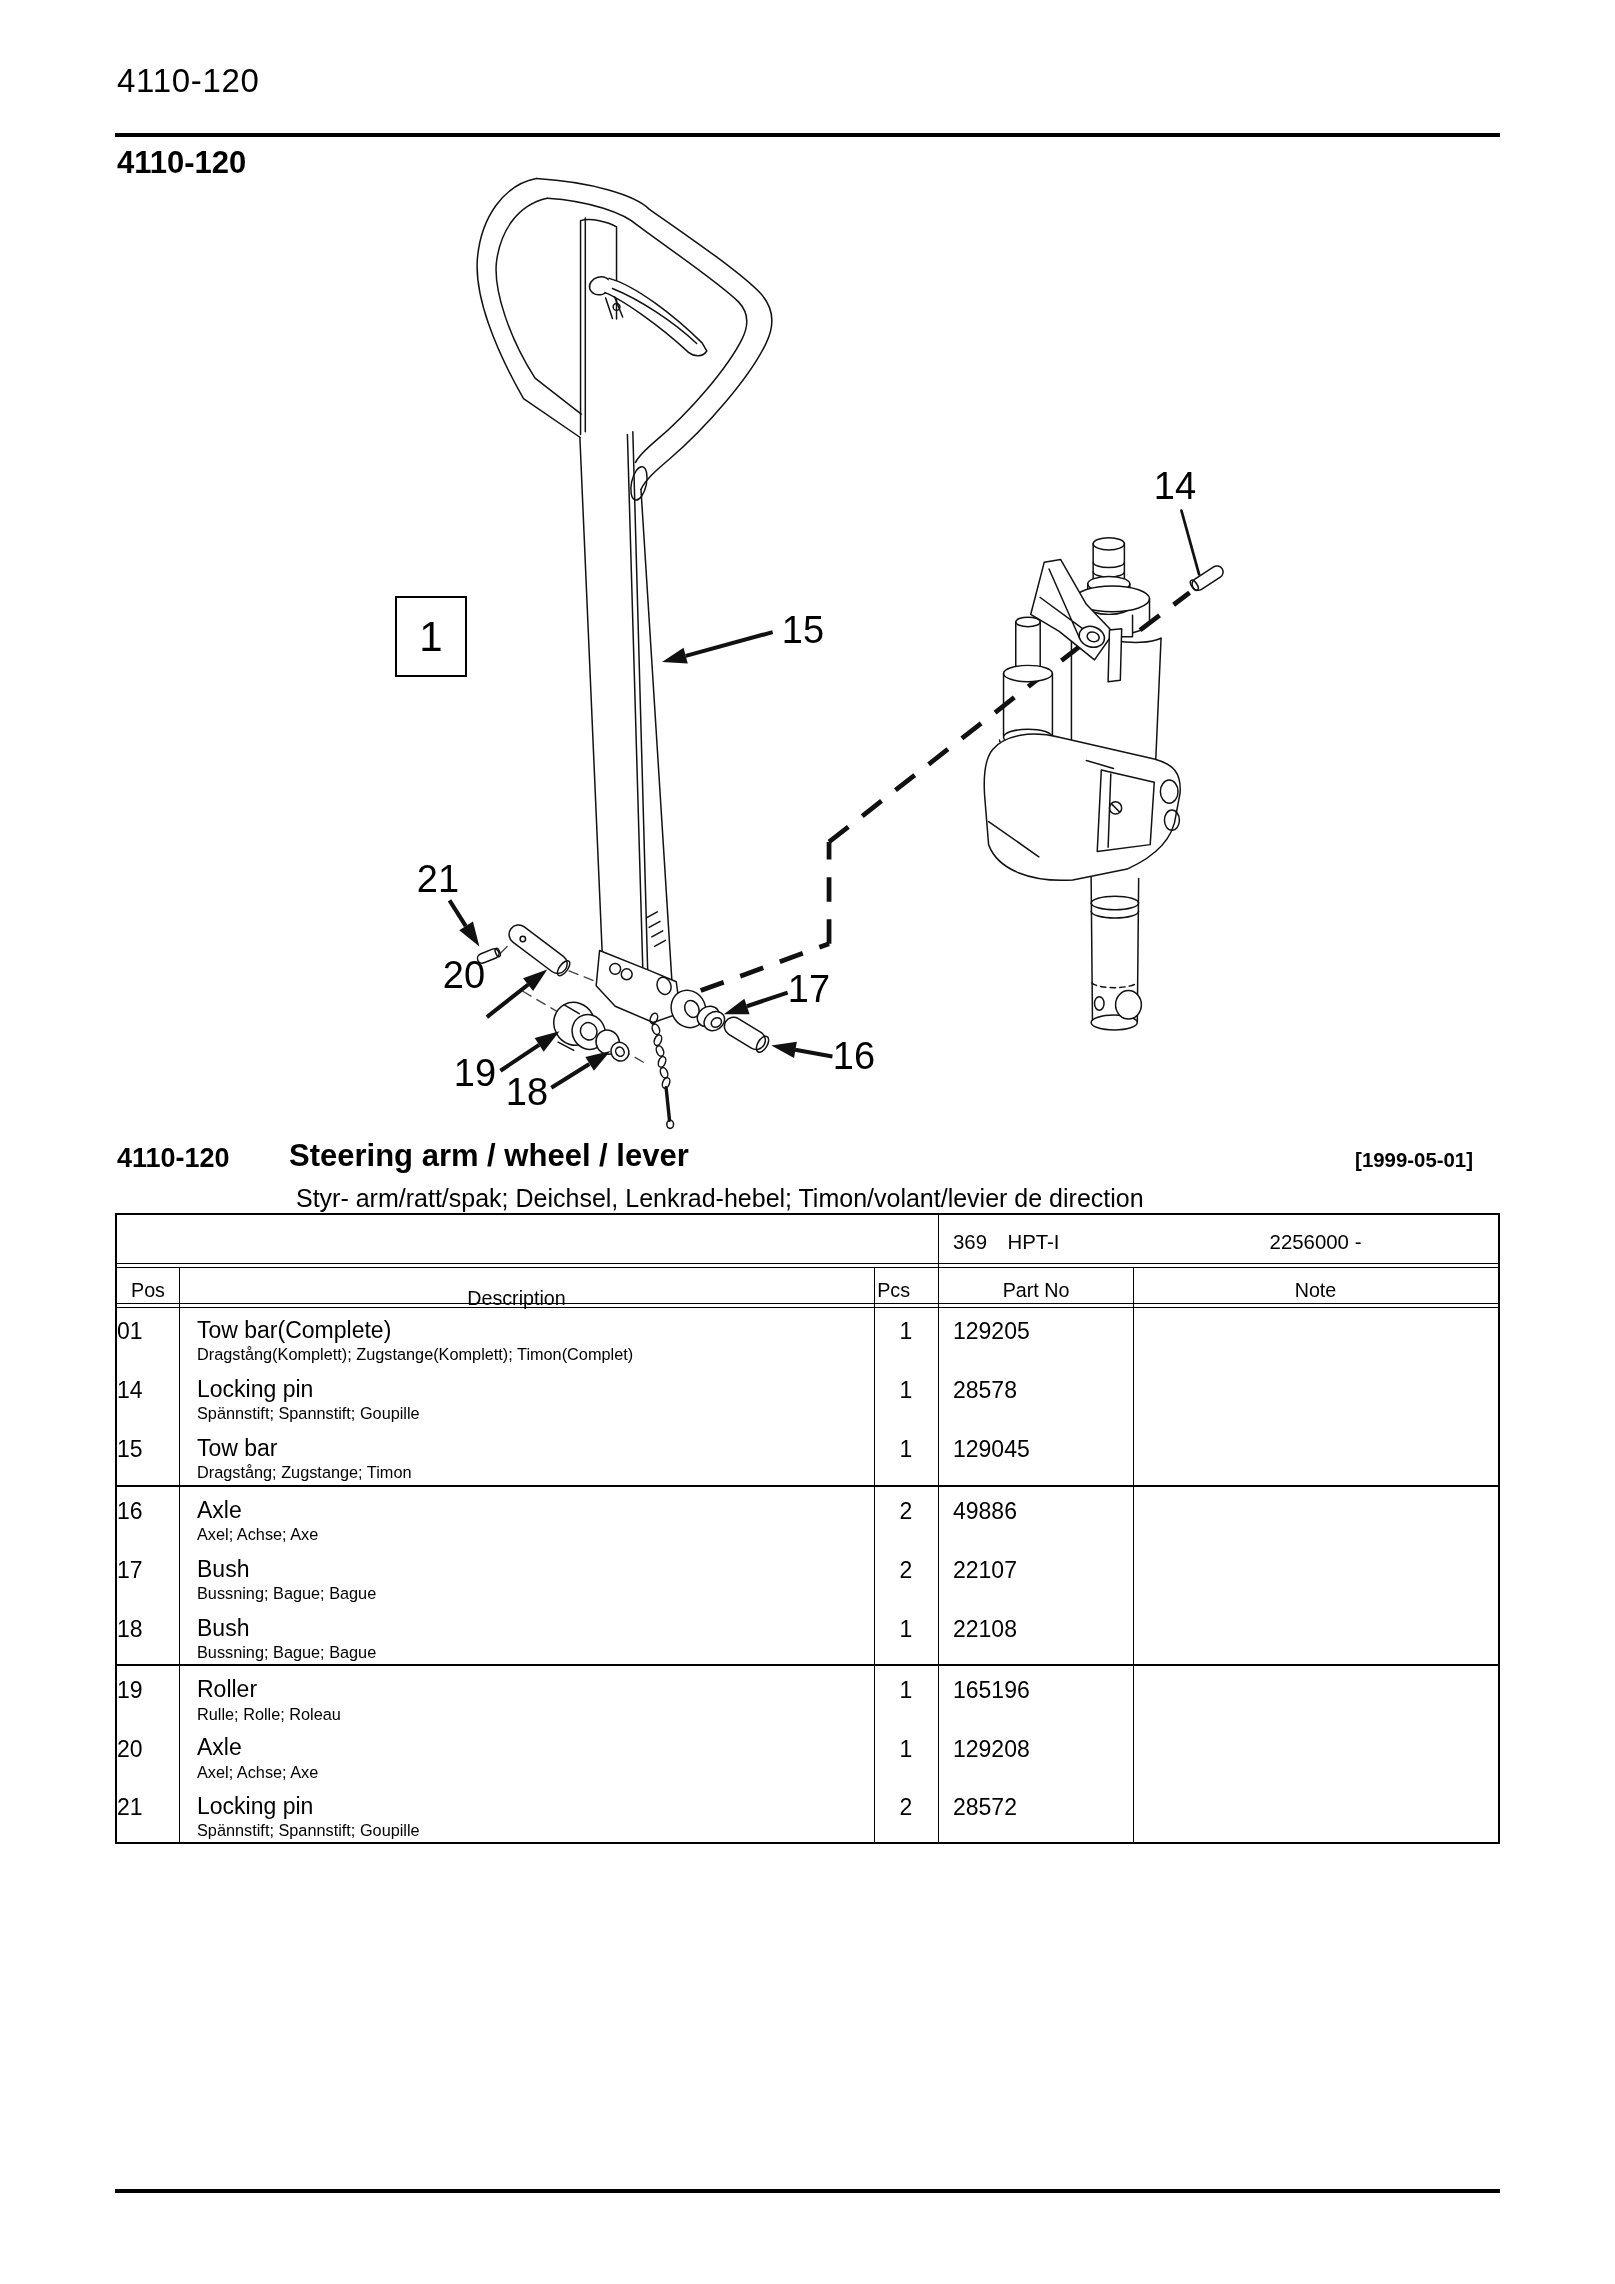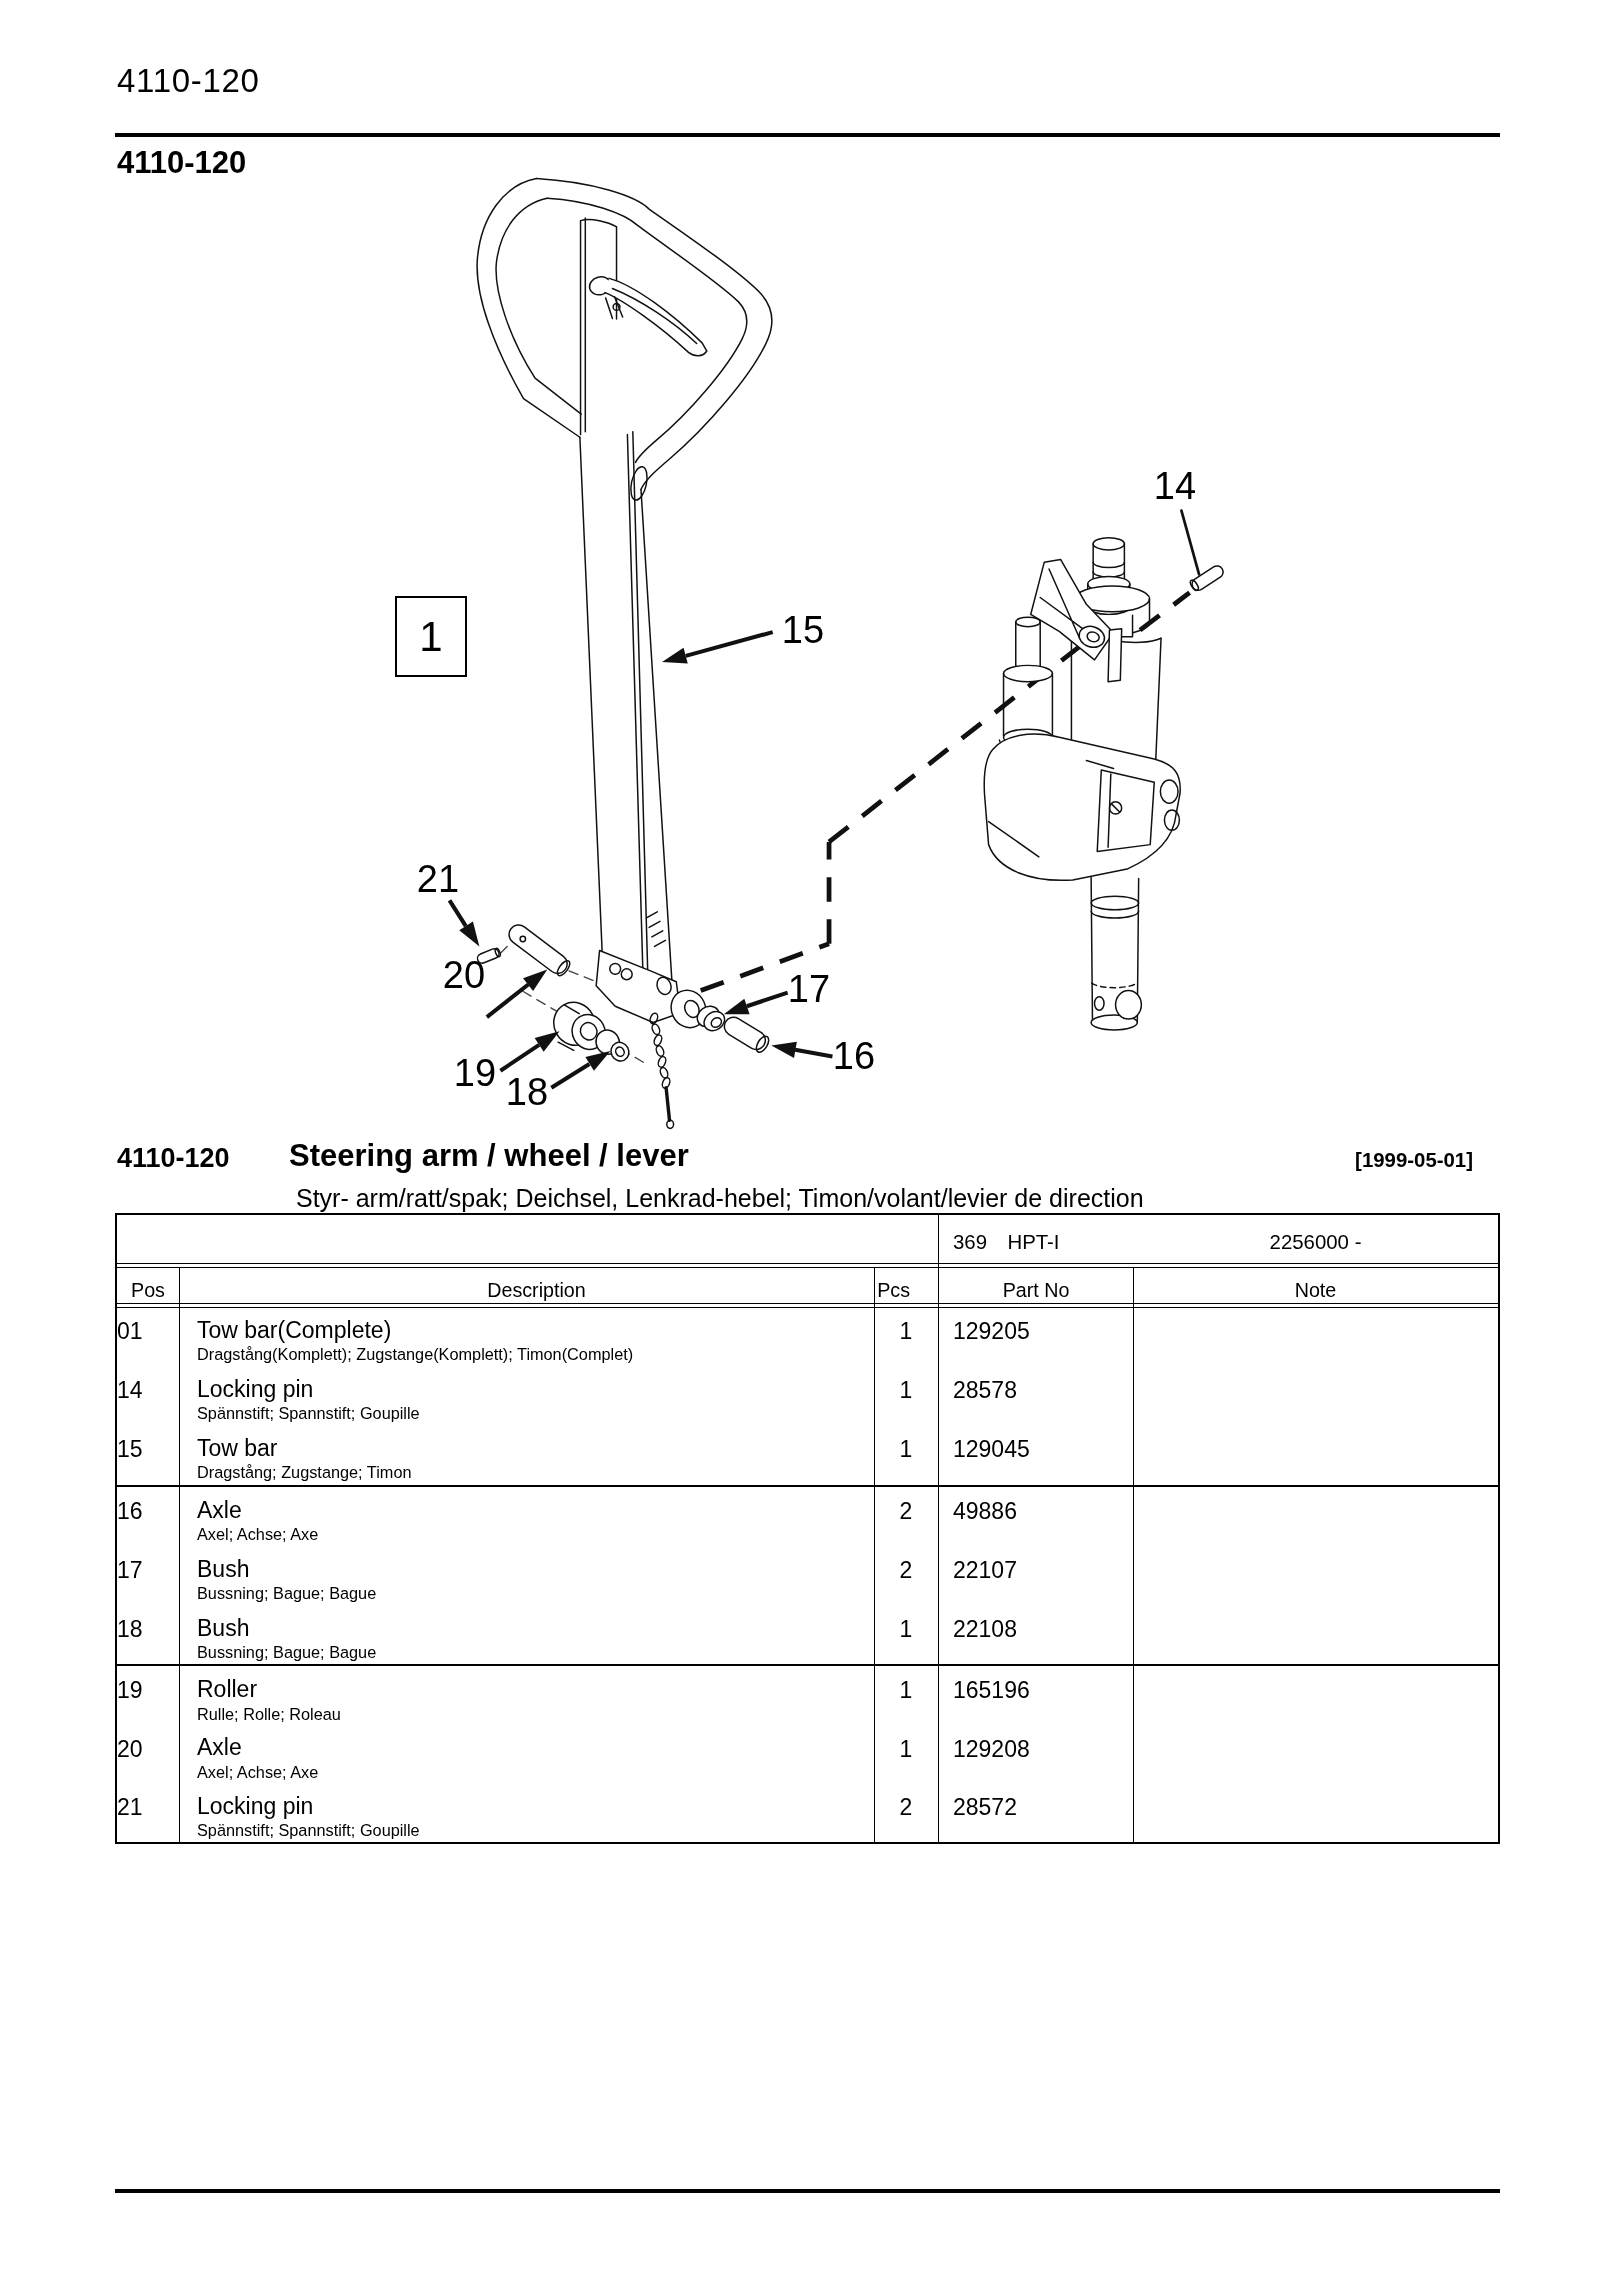--- a/index.html
+++ b/index.html
@@ -27,21 +27,21 @@
   .ptable .vline{position:absolute;width:1.4px;background:#000;}
   .ptable .dline{position:absolute;left:0;width:100%;height:4.8px;
                  border-top:1.4px solid #000;border-bottom:1.4px solid #000;box-sizing:border-box;}
   .ptable .gsep{position:absolute;left:0;width:100%;height:2px;background:#000;}
   .cell{position:absolute;white-space:nowrap;}
   .band1-model{top:16.3px;left:836px;font-size:20.4px;}
   .band1-model .mcode{margin-right:20.4px;}
   .band1-serial{top:16.3px;left:1016px;width:365px;text-align:center;font-size:20.4px;}
   .colhead{top:64px;font-size:19.7px;text-align:center;}
   .ch-pos{left:0;width:62px;}
-  .ch-desc{left:72px;width:695px;}
+  .ch-desc{left:52px;width:695px;margin-top:8px;}
   .ch-pcs{left:729px;width:64px;text-align:right;}
   .ch-part{left:821px;width:196px;}
   .ch-note{left:1016px;width:365px;}
   .row-pos{left:0;width:62px;text-align:left;font-size:23px;}
   .row-desc{left:80px;font-size:23px;}
   .row-sub{left:80px;font-size:16.3px;}
   .row-pcs{left:757px;width:64px;text-align:center;font-size:23px;}
   .row-part{left:836px;font-size:23px;}
 </style>
 </head>

